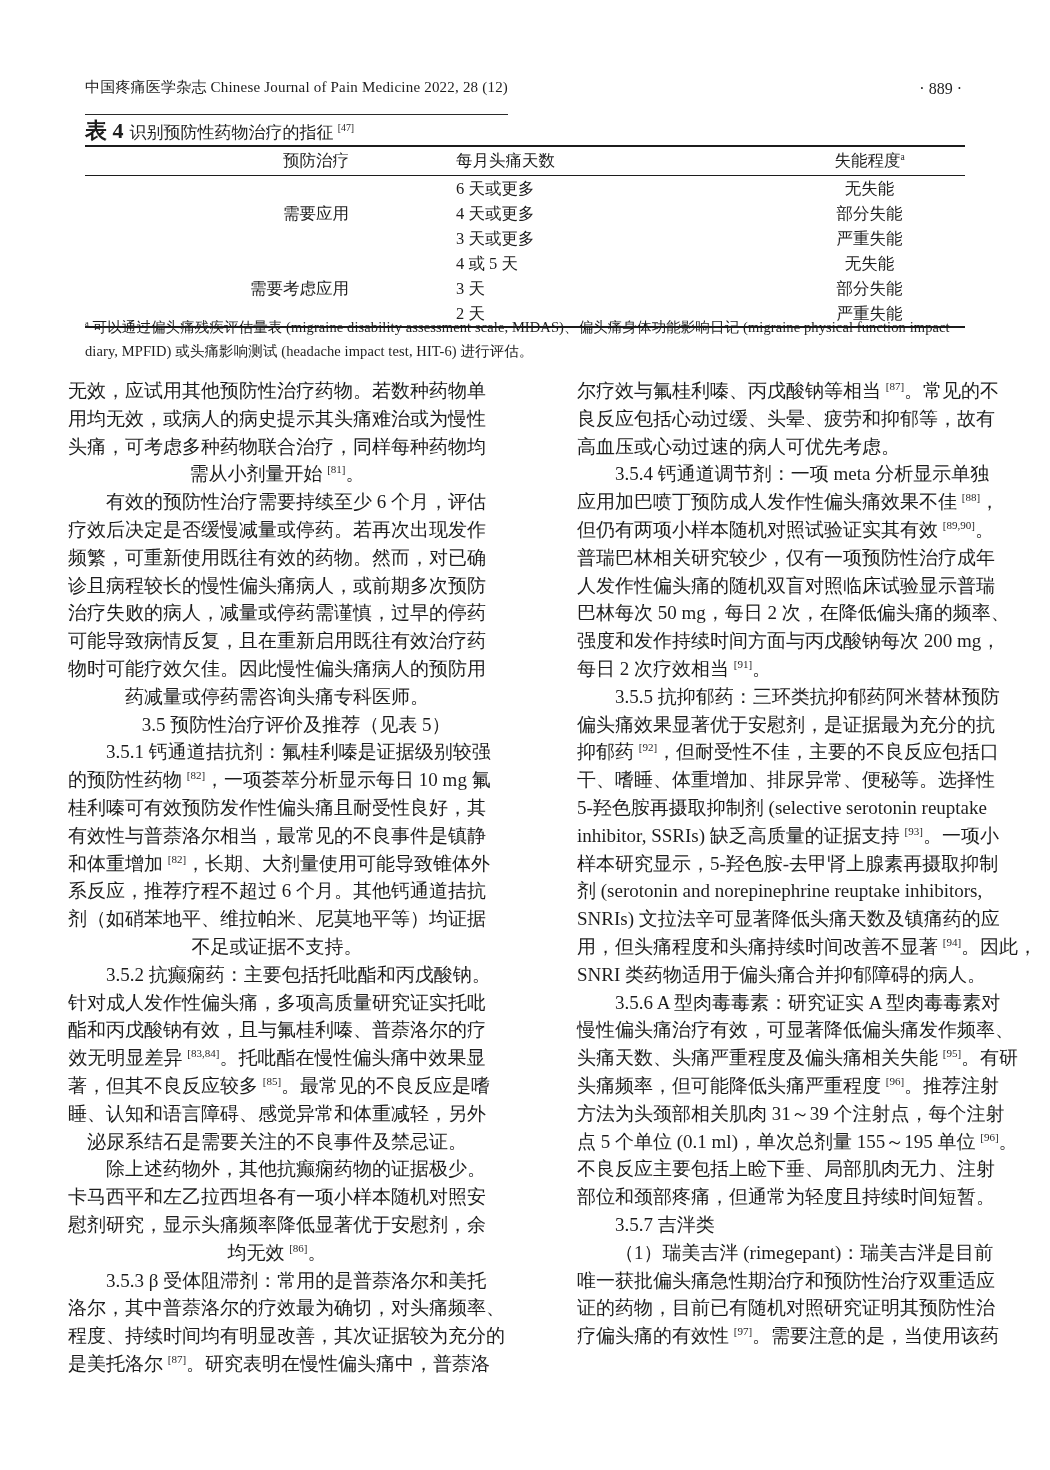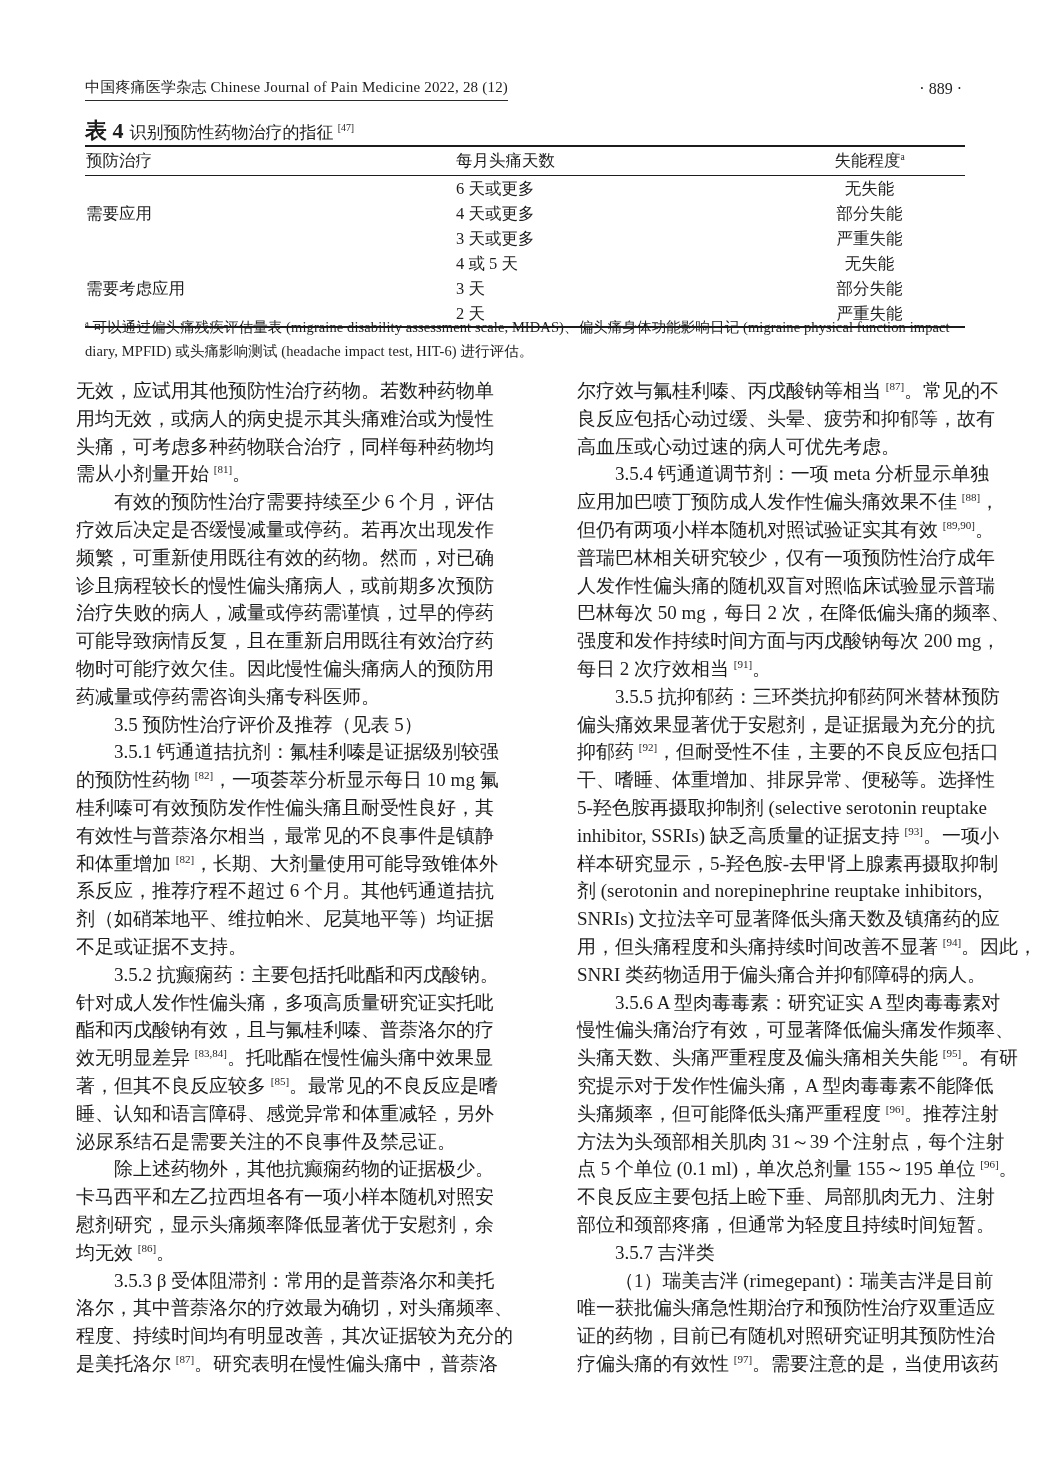--- a/index.html
+++ b/index.html
@@ -7,53 +7,53 @@
     position:relative; width:1050px; height:1470px; margin:0 auto;
     background:#ffffff; color:#1d1d1d;
     font-family:"Liberation Serif","DejaVu Serif",serif;
     overflow:hidden;
   }
   sup { font-size:0.58em; vertical-align:super; line-height:0; }
 
   
   .running-head {
     position:absolute; left:85px; top:76px; font-size:15px; line-height:22px;
-    border-bottom:1px solid #2a2a2a; padding-bottom:2px; letter-spacing:0.2px;
+    border-bottom:1px solid #2a2a2a; padding-bottom:16px; letter-spacing:0.2px;
   }
   .page-number { position:absolute; right:88px; top:78px; font-size:16px; line-height:22px; }
 
   
   .table-caption { position:absolute; left:85px; top:119px; font-size:17px; line-height:24px; }
   .table-caption .cap-label { font-weight:bold; font-size:22px; }
   .table-caption .cap-title { margin-left:6px; }
 
   
   .t4-wrap { position:absolute; left:85px; top:145px; width:880px; }
   table.t4 {
     width:880px; border-collapse:collapse; table-layout:fixed;
     border-top:2px solid #1c1c1c; border-bottom:2px solid #1c1c1c;
     font-size:16.5px;
   }
   table.t4 thead tr { border-bottom:1.5px solid #1c1c1c; }
   table.t4 th { font-weight:normal; height:26px; }
   table.t4 td { height:23px; }
-  table.t4 .c1 { text-align:left; }
+  table.t4 .c1 { text-align:right; }
   table.t4 .c2 { text-align:left; padding-left:106px; }
   table.t4 .c3 { text-align:center; padding-left:105px; }
   table.t4 tbody { line-height:23px; }
 
   
   .footnote {
     position:absolute; left:85px; top:316px; width:880px;
     font-size:14.5px; line-height:23.5px; letter-spacing:0.1px;
   }
 
   
   .body-col { position:absolute; top:377px; width:418px; }
-  #left-col  { left:76px; }
+  #left-col  { left:68px;text-align:center; }
   #right-col { left:577px; }
   .bl {
     height:27.8px; line-height:27.8px; font-size:19px;
     white-space:nowrap; letter-spacing:0;
   }
 </style>
 </head>
 <body>
 
 <div class="page">
@@ -174,21 +174,20 @@
       <div class="bl">5-羟色胺再摄取抑制剂 (selective serotonin reuptake</div>
       <div class="bl">inhibitor, SSRIs) 缺乏高质量的证据支持 <sup>[93]</sup>。一项小</div>
       <div class="bl">样本研究显示，5-羟色胺-去甲肾上腺素再摄取抑制</div>
       <div class="bl">剂 (serotonin and norepinephrine reuptake inhibitors,</div>
       <div class="bl">SNRIs) 文拉法辛可显著降低头痛天数及镇痛药的应</div>
       <div class="bl">用，但头痛程度和头痛持续时间改善不显著 <sup>[94]</sup>。因此，</div>
       <div class="bl">SNRI 类药物适用于偏头痛合并抑郁障碍的病人。</div>
       <div class="bl">　　3.5.6 A 型肉毒毒素：研究证实 A 型肉毒毒素对</div>
       <div class="bl">慢性偏头痛治疗有效，可显著降低偏头痛发作频率、</div>
       <div class="bl">头痛天数、头痛严重程度及偏头痛相关失能 <sup>[95]</sup>。有研</div>
-      <div class="bl">究提示对于发作性偏头痛，A 型肉毒毒素不能降低</div>
       <div class="bl">头痛频率，但可能降低头痛严重程度 <sup>[96]</sup>。推荐注射</div>
       <div class="bl">方法为头颈部相关肌肉 31～39 个注射点，每个注射</div>
       <div class="bl">点 5 个单位 (0.1 ml)，单次总剂量 155～195 单位 <sup>[96]</sup>。</div>
       <div class="bl">不良反应主要包括上睑下垂、局部肌肉无力、注射</div>
       <div class="bl">部位和颈部疼痛，但通常为轻度且持续时间短暂。</div>
       <div class="bl">　　3.5.7 吉泮类</div>
       <div class="bl">　　（1）瑞美吉泮 (rimegepant)：瑞美吉泮是目前</div>
       <div class="bl">唯一获批偏头痛急性期治疗和预防性治疗双重适应</div>
       <div class="bl">证的药物，目前已有随机对照研究证明其预防性治</div>
       <div class="bl">疗偏头痛的有效性 <sup>[97]</sup>。需要注意的是，当使用该药</div>

